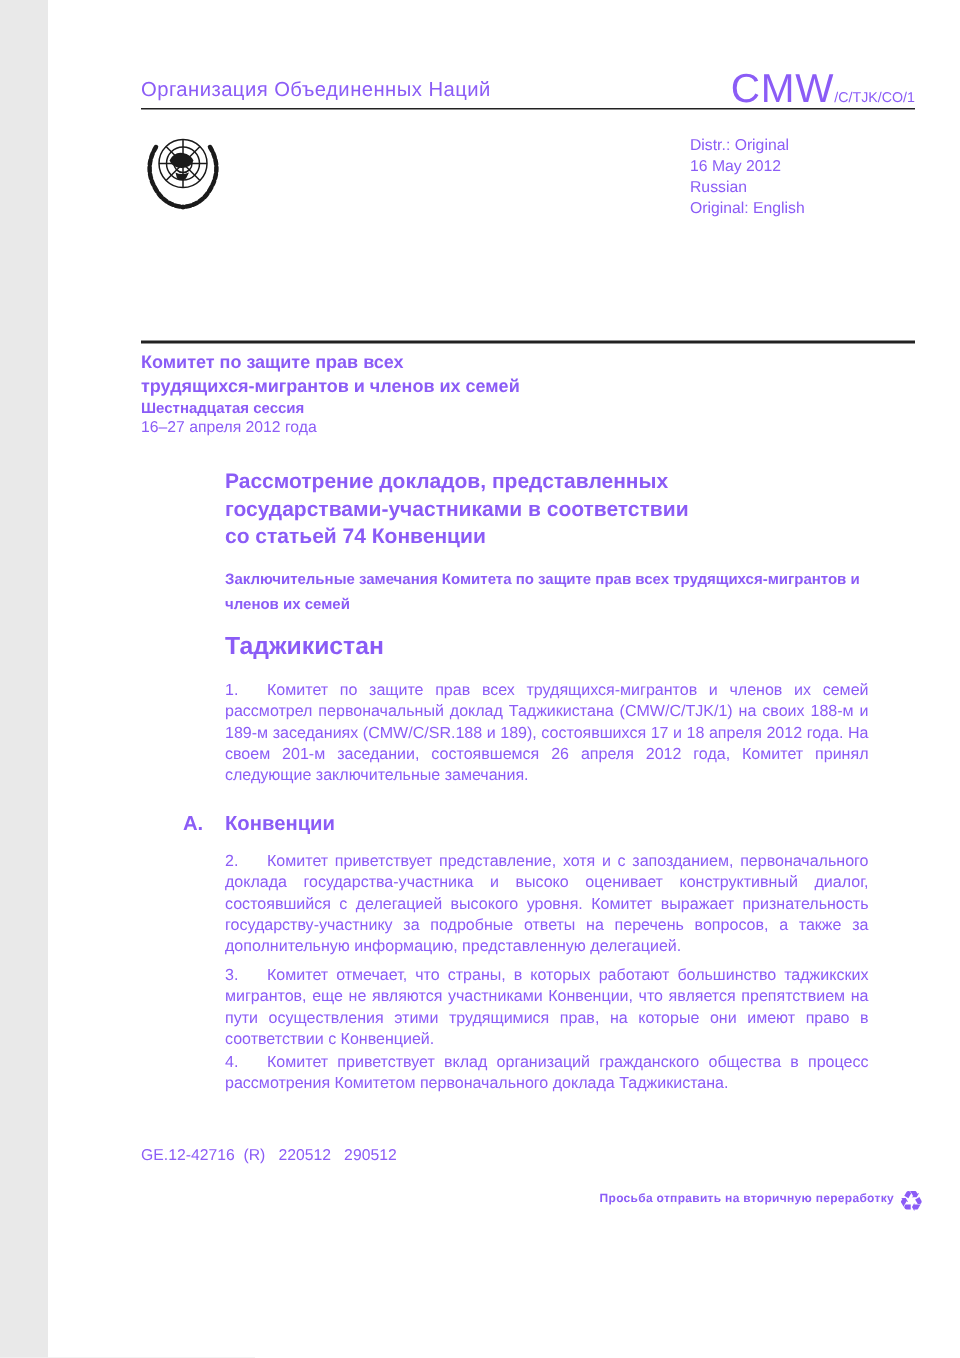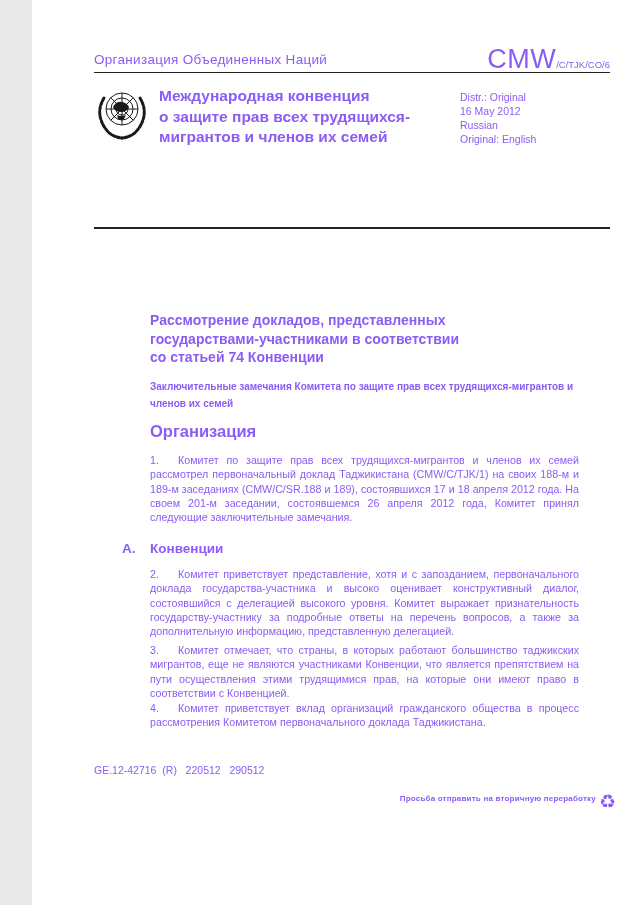--- a/index.html
+++ b/index.html
@@ -42,21 +42,21 @@
   .recycle-note{font-weight:bold;font-size:8px;letter-spacing:.2px;}
   .recycle-glyph{font-size:19px;line-height:19px;margin-left:3px;transform:translateY(-2px);}
 </style>
 </head>
 <body>
 
 <div class="page">
 
   <div class="org-name">Организация Объединенных Наций</div>
   <div class="doc-symbol">
-    <span class="big">CMW</span><span class="small">/C/TJK/CO/6</span>
+    <span class="big">CMW</span><span class="small">/C/TJK/CO/1</span>
   </div>
   <div class="header-rule"></div>
 
   <span class="emblem">
     <svg width="60" height="58" viewBox="0 0 60 58">
       <g fill="none" stroke="#1a1a1a" stroke-width="1">
         <circle cx="30" cy="24" r="16"></circle>
         <circle cx="30" cy="24" r="11"></circle>
         <circle cx="30" cy="24" r="6"></circle>
         <line x1="14" y1="24" x2="46" y2="24"></line>
@@ -68,38 +68,39 @@
         <path d="M21 22 q3 -6 9 -5 q5 1 7 5 q-2 5 -8 5 q-6 0 -8 -5 z"></path>
         <path d="M25 30 q4 2 9 0 l-2 4 q-3 2 -6 0 z"></path>
       </g>
       <g fill="none" stroke="#1a1a1a" stroke-width="3" stroke-dasharray="3 1.7" stroke-linecap="round">
         <path d="M12 13 Q3 28 13 43 Q19 52 30 53"></path>
         <path d="M48 13 Q57 28 47 43 Q41 52 30 53"></path>
       </g>
     </svg>
   </span>
 
-  <div class="conv-title">
-    <div>Международная конвенция</div>
-    <div>о защите прав всех трудящихся-</div>
-    <div>мигрантов и членов их семей</div>
-  </div>
 
   <div class="distr-block">
     <div>Distr.: Original</div>
     <div>16 May 2012</div>
     <div>Russian</div>
     <div>Original: English</div>
   </div>
 
   <div class="thick-rule"></div>
+  <div class="committee">
+    <div class="name">Комитет по защите прав всех</div>
+    <div class="name">трудящихся-мигрантов и членов их семей</div>
+    <div class="session">Шестнадцатая сессия</div>
+    <div class="dates">16–27 апреля 2012 года</div>
+  </div>
 
   <div class="main-title">Рассмотрение докладов, представленных государствами-участниками в соответствии со статьей 74 Конвенции</div>
   <div class="subtitle">Заключительные замечания Комитета по защите прав всех трудящихся-мигрантов и членов их семей</div>
-  <div class="country">Организация</div>
+  <div class="country">Таджикистан</div>
 
   <div class="para" style="top:453px;">
     <span class="pnum">1.</span><span>Комитет по защите прав всех трудящихся-мигрантов и членов их семей рассмотрел первоначальный доклад Таджикистана (CMW/C/TJK/1) на своих 188-м и 189-м заседаниях (CMW/C/SR.188 и 189), состоявшихся 17 и 18 апреля 2012 года. На своем 201-м заседании, состоявшемся 26 апреля 2012 года, Комитет принял следующие заключительные замечания.</span>
   </div>
 
   <div class="section-head">
     <span class="slabel">A.</span><span>Конвенции</span>
   </div>
 
   <div class="para" style="top:567px;">

